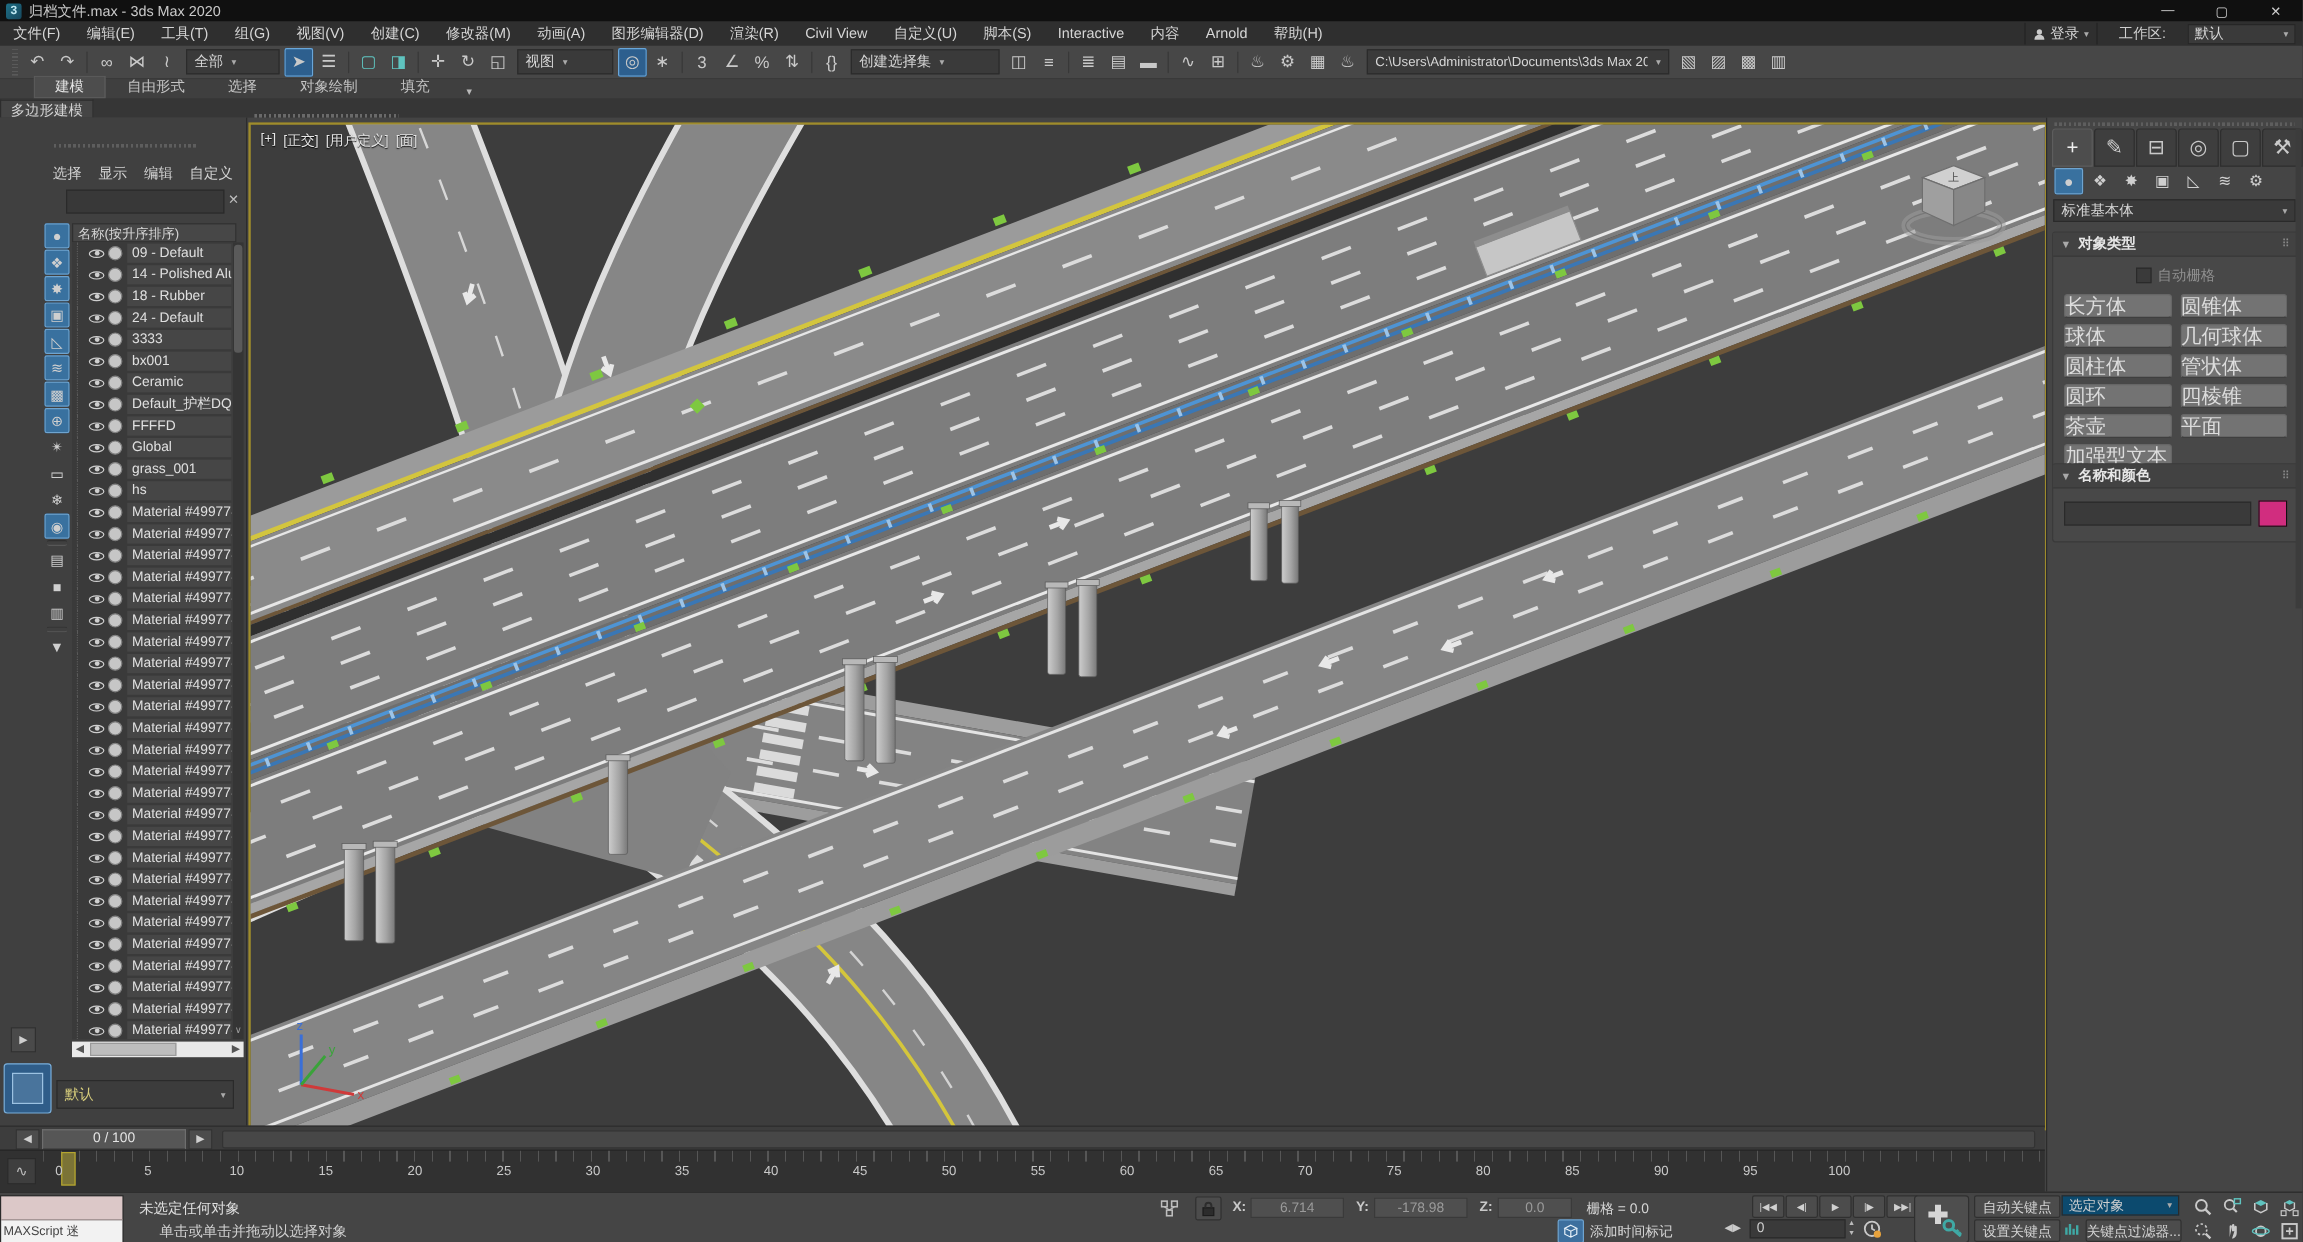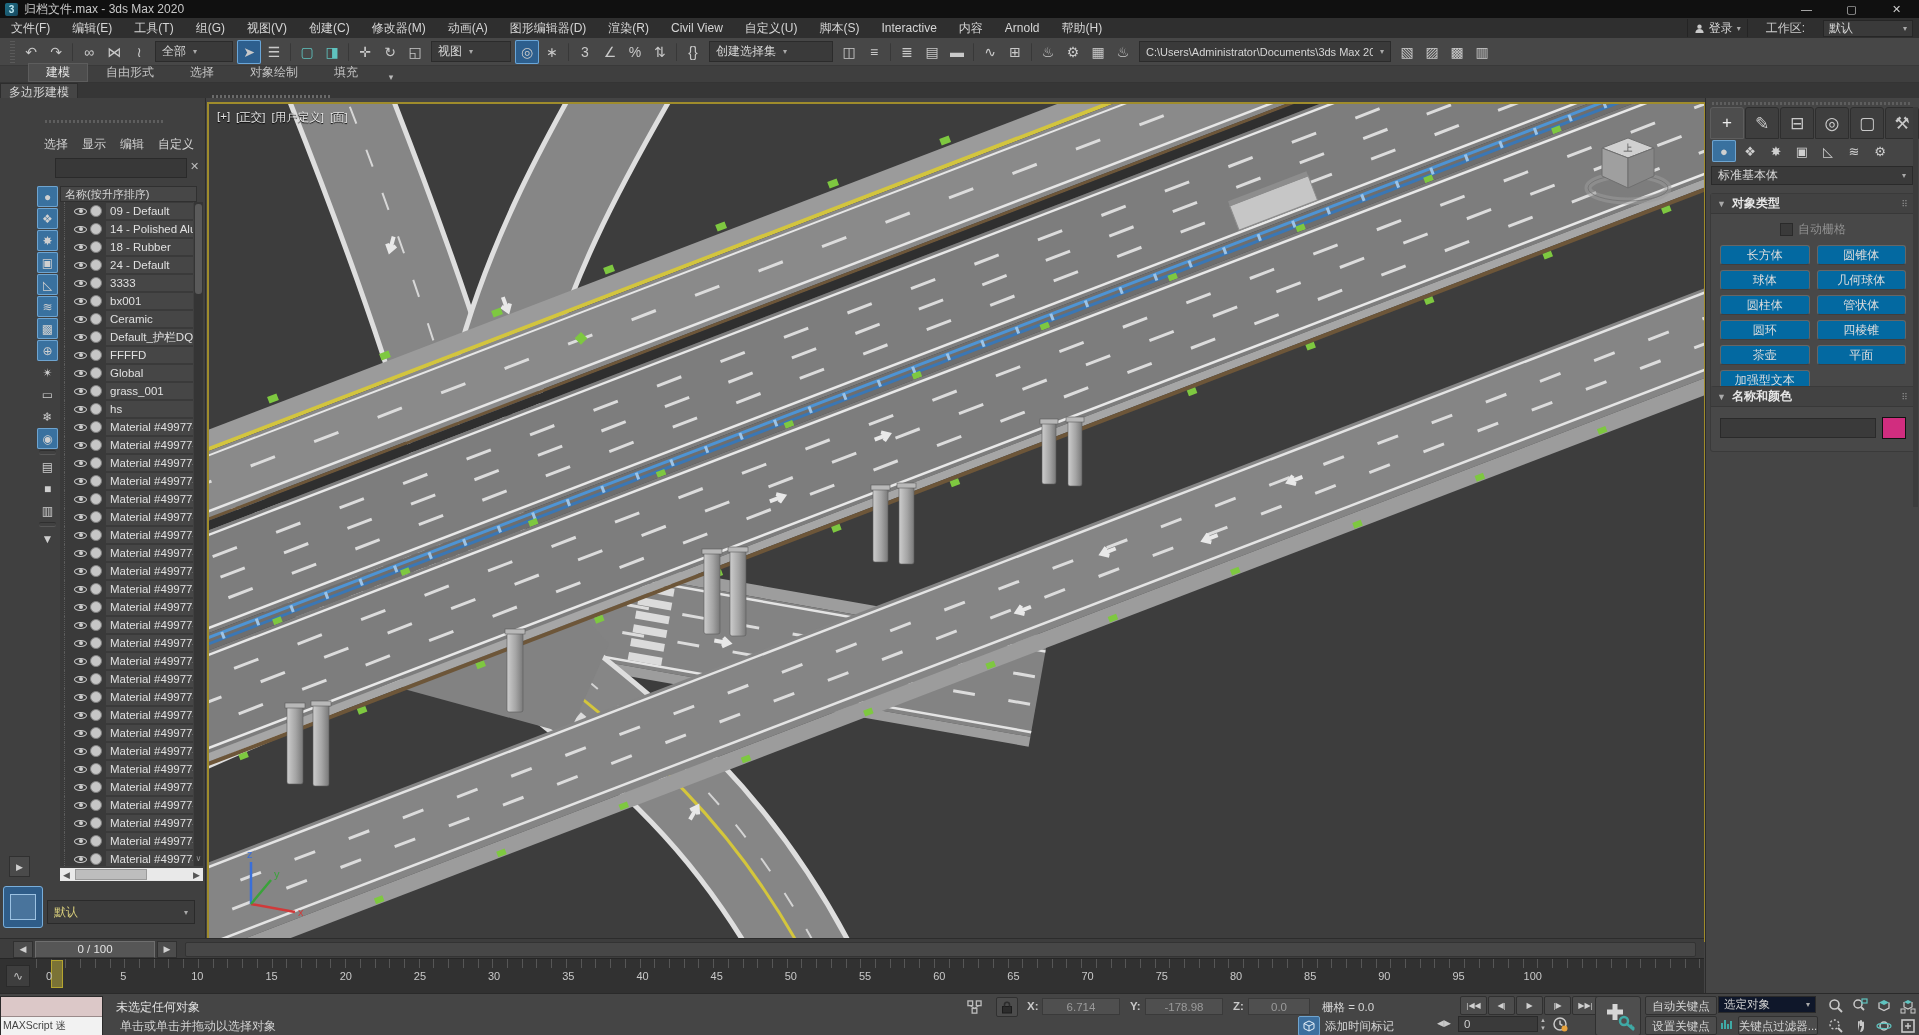--- a/index.html
+++ b/index.html
@@ -112,33 +112,33 @@
   .cp-sicon.active{background:#39719f;box-shadow:inset 0 0 0 1px #6fa4cf}
   .cp-dd{position:absolute;left:5px;top:68px;width:202px;height:19px;background:#3a3a3a;border:1px solid #2a2a2a;
          display:flex;align-items:center;padding:0 6px;box-sizing:border-box;color:#d8d8d8}
   .rollout{position:absolute;left:4px;width:204px;background:#484848;border:1px solid #3a3a3a;border-radius:3px}
   .ro-head{height:19px;display:flex;align-items:center;padding:0 6px;color:#e6e6e6;font-weight:bold;font-size:12px;background:#424242;border-bottom:1px solid #383838}
   .ro-head .tri{color:#a9a9a9;font-size:9px;margin-right:6px;font-weight:normal}
   .ro-head .dots{margin-left:auto;color:#8a8a8a;font-size:9px;letter-spacing:1px;font-weight:normal}
   .autogrid{display:flex;align-items:center;justify-content:center;gap:5px;color:#8f8f8f;margin:7px 0 3px}
   .cbox{width:11px;height:11px;background:#3a3a3a;border:1px solid #2a2a2a}
   .objgrid{display:grid;grid-template-columns:1fr 1fr;gap:5px 7px;padding:4px 9px 10px}
-  .objbtn{height:18px;background:#0369a1;border:1px solid #666;border-bottom-color:#3f3f3f;border-radius:3px;
-          display:flex;align-items:center;justify-content:center;font-size:12px;color:#dcdcdc}
+  .objbtn{height:18px;background:#737373;border:1px solid #666;border-bottom-color:#3f3f3f;border-radius:3px;
+          display:flex;align-items:center;font-size:17px;color:#dcdcdc}
   .nc-body{display:flex;align-items:center;gap:6px;padding:10px 9px 12px}
   .nc-field{flex:1;height:18px;background:#3a3a3a;border:1px solid #2a2a2a}
   .nc-swatch{width:22px;height:20px;border:1px solid #111}
   .cp-scroll{position:absolute;right:1px;top:9px;width:5px;height:400px;background:#3c3c3c}
   
   .statusbar{position:absolute;left:0;top:993px;width:1919px;height:42px;background:#454545;border-top:1px solid #2a2a2a}
   .mxs{position:absolute;left:0;top:2px;width:101px;height:38px;border:1px solid #2a2a2a;display:flex;flex-direction:column}
   .mxs-pink{flex:1;background:#dcc8c8;border-bottom:1px solid #9a8a8a}
   .mxs-white{flex:1;background:#f2f2f2;color:#444;font-size:10.5px;display:flex;align-items:center;padding-left:2px;white-space:nowrap;overflow:hidden}
   .sb-line1{position:absolute;left:116px;top:5px;font-size:12px;color:#e0e0e0;white-space:nowrap}
-  .sb-line2{position:absolute;left:120px;top:24px;font-size:12px;color:#d0d0d0;white-space:nowrap}
+  .sb-line2{position:absolute;left:133px;top:24px;font-size:12px;color:#d0d0d0;white-space:nowrap}
   .sb-ico{position:absolute;width:20px;height:18px;display:flex;align-items:center;justify-content:center}
   .sb-btnico{background:#4c4c4c;border:1px solid #303030;border-radius:2px}
   .coord-label{position:absolute;top:6px;font-size:11.5px;color:#c9c9c9;font-weight:bold}
   .coord-field{position:absolute;top:4px;height:15px;background:#4f4f4f;border:1px solid #3a3a3a;color:#9b9b9b;
                font-size:11.5px;display:flex;align-items:center;justify-content:center}
   .grid-label{position:absolute;left:1322px;top:6px;font-size:11.5px;color:#d6d6d6;white-space:nowrap}
   .cube-btn{position:absolute;left:1298px;top:22px;width:20px;height:18px;background:#3d6f9e;border:1px solid #6fa4cf;border-radius:2px;
             display:flex;align-items:center;justify-content:center}
   .timetag{position:absolute;left:1325px;top:25px;font-size:11.5px;color:#d6d6d6;white-space:nowrap}
   .playback{position:absolute;left:1460px;top:2px;display:flex;gap:1px}
@@ -146,21 +146,21 @@
           display:flex;align-items:center;justify-content:center;border-radius:2px;white-space:nowrap}
   .spin-ico{position:absolute;left:1437px;top:24px;color:#c9c9c9;font-size:9px}
   .frame-field{position:absolute;left:1458px;top:22px;width:80px;height:16px;background:#3a3a3a;border:1px solid #2a2a2a;color:#cfcfcf;
                font-size:11.5px;display:flex;align-items:center;padding-left:5px;box-sizing:border-box}
   .frame-spin{position:absolute;left:1540px;top:22px;display:flex;flex-direction:column;font-size:6px;color:#bbb;line-height:8px}
   .clock-ico{position:absolute;left:1552px;top:22px}
   .bigkey{position:absolute;left:1595px;top:2px;width:44px;height:38px;background:#4e4e4e;border:1px solid #303030;border-radius:3px;
           display:flex;align-items:center;justify-content:center}
   .sb-btn{position:absolute;height:17px;background:#4c4c4c;border:1px solid #303030;border-radius:2px;color:#d6d6d6;
           font-size:11.5px;display:flex;align-items:flex-end;justify-content:center;white-space:nowrap}
-  .sb-dd{position:absolute;height:17px;background:#0f172a;border:1px solid #2a2a2a;color:#d0d0d0;font-size:11.5px;
+  .sb-dd{position:absolute;height:17px;background:#0c4a6e;border:1px solid #2a2a2a;color:#d0d0d0;font-size:11.5px;
          display:flex;align-items:center;padding:0 5px;box-sizing:border-box;white-space:nowrap}
   .navgrid{position:absolute;left:1824px;top:2px;display:grid;grid-template-columns:repeat(4,23px);grid-auto-rows:19px;gap:1px}
   .nav-ico{display:flex;align-items:center;justify-content:center}
 </style>
 </head>
 <body>
 
 <div id="app">
 
   <div class="titlebar">

